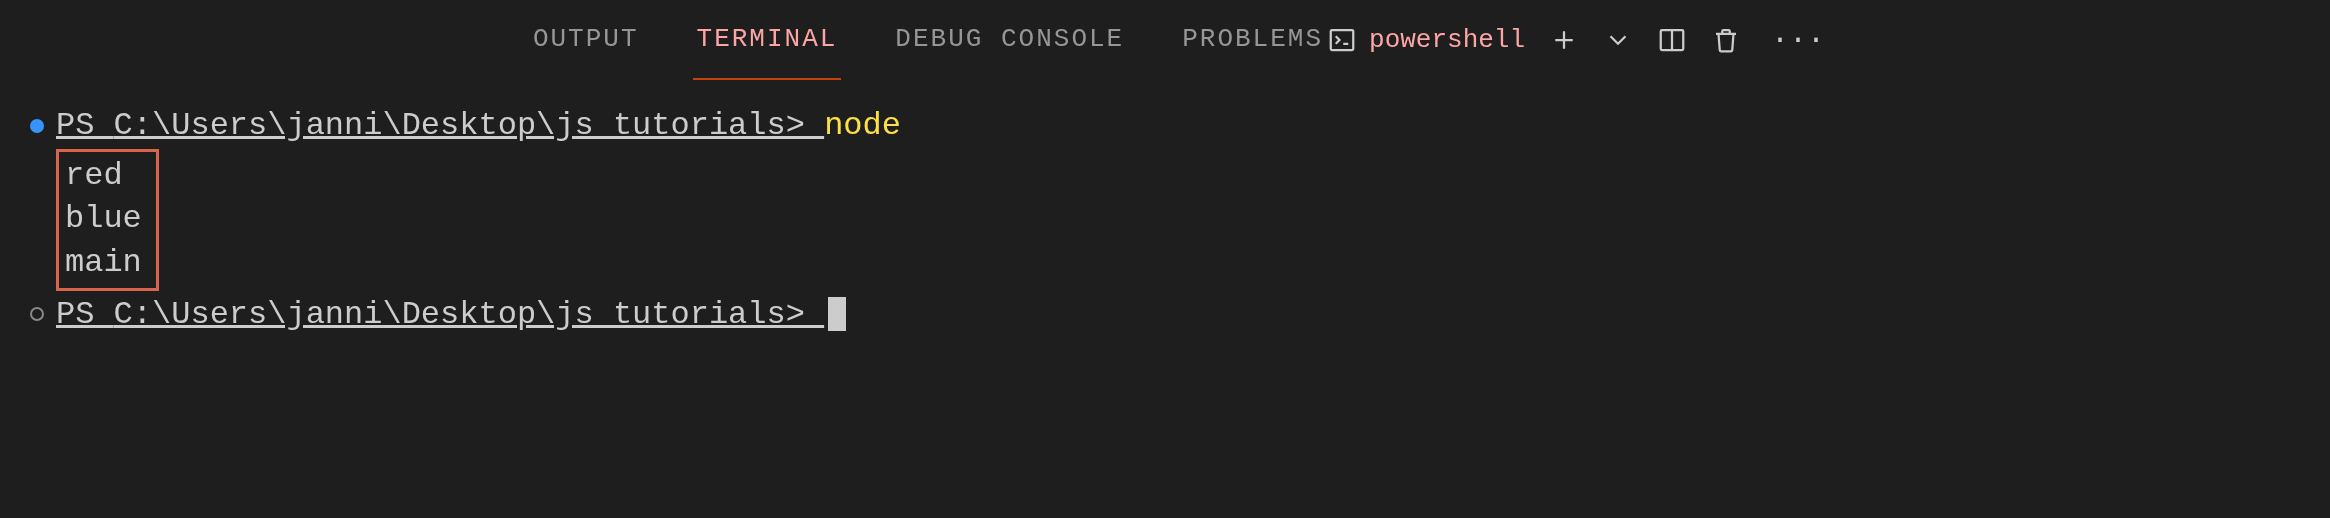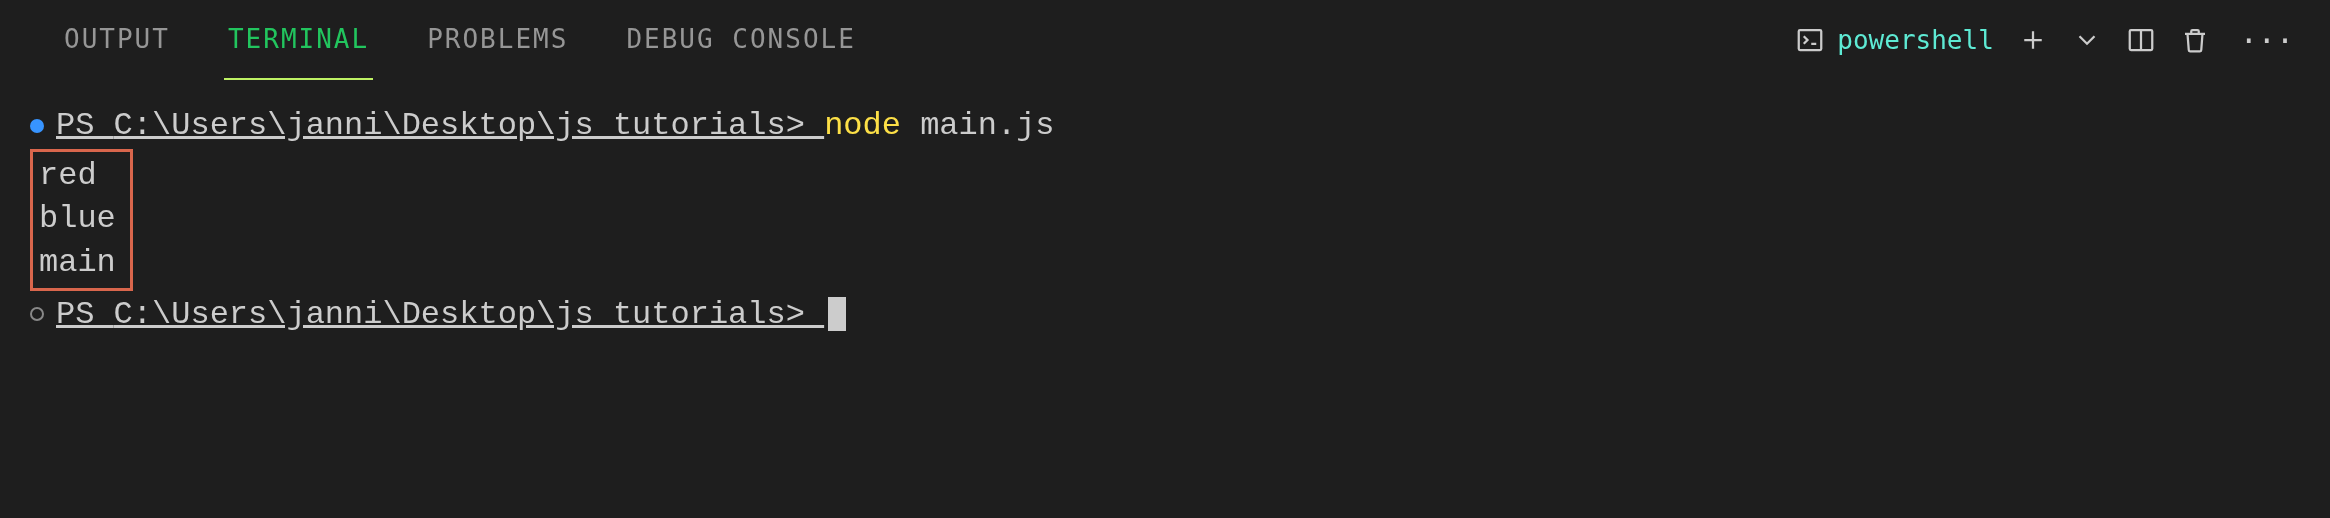--- a/index.html
+++ b/index.html
@@ -7,62 +7,63 @@
       background: #1e1e1e;
       color: #cccccc;
       font-family: 'Segoe UI', 'Consolas', monospace;
       width: 2330px;
       height: 518px;
       overflow: hidden;
     }
     .panel-header {
       display: flex;
       align-items: center;
-      justify-content: space-between;
+      justify-content: center;
       height: 80px;
       padding: 0 30px 0 60px;
+      font-family: Liberation Mono, monospace;
     }
     .tabs {
       display: flex;
       gap: 50px;
       align-items: center;
       height: 100%;
     }
     .tab {
       color: #969696;
       font-size: 26px;
       letter-spacing: 2px;
       font-weight: 400;
       cursor: pointer;
       height: 100%;
       display: flex;
       align-items: center;
       border-bottom: 2px solid transparent;
       padding: 0 4px;
     }
     .tab.active {
-      color: #22c55e;
-      border-bottom: 2px solid #bef264;
+      color: #fca5a5;
+      border-bottom: 2px solid #c2410c;
     }
     .toolbar {
       display: flex;
       align-items: center;
       gap: 24px;
       color: #cccccc;
     }
     .toolbar-item {
       display: flex;
       align-items: center;
       gap: 12px;
       font-size: 26px;
       cursor: pointer;
     }
     .shell-label {
       font-size: 26px;
-      color: #5eead4;
+      color: #fca5a5;
     }
     .icon {
       display: inline-flex;
       align-items: center;
       justify-content: center;
     }
     .icon svg { width: 30px; height: 30px; }
     .terminal-body {
       padding: 24px 30px 10px 30px;
       font-family: 'Consolas', 'Courier New', monospace;
@@ -82,20 +83,21 @@
       display: inline-block;
       margin-right: 12px;
       flex-shrink: 0;
     }
     .bullet.filled { background: #3794ff; }
     .bullet.empty { background: transparent; border: 2px solid #888; }
     .prompt { color: #cccccc; text-decoration: underline; }
     .cmd-keyword { color: #fde047; }
     .cmd-arg { color: #cccccc; }
     .output-block {
+      margin-left: 26px;
       display: inline-block;
       border: 3px solid #d9664c;
       padding: 2px 14px 4px 6px;
       margin-top: 2px;
       margin-bottom: 2px;
     }
     .out-line {
       color: #cccccc;
       white-space: pre;
     }
@@ -114,22 +116,22 @@
       padding: 0 6px;
     }
   </style>
 </head>
 <body>
 
 <div class="panel-header">
   <div class="tabs">
     <div class="tab">OUTPUT</div>
     <div class="tab active">TERMINAL</div>
+    <div class="tab">DEBUG CONSOLE</div>
     <div class="tab">PROBLEMS</div>
-    <div class="tab">DEBUG CONSOLE</div>
   </div>
   <div class="toolbar">
     <div class="toolbar-item">
       <span class="icon">
         <svg viewBox="0 0 24 24" fill="none" stroke="#cccccc" stroke-width="1.8">
           <rect x="3" y="4" width="18" height="16" rx="1"></rect>
           <path d="M7 9l3 3-3 3M13 15h4"></path>
         </svg>
       </span>
       <span class="shell-label">powershell</span>
@@ -155,21 +157,21 @@
         <path d="M4 7h16M9 7V5a1 1 0 011-1h4a1 1 0 011 1v2M6 7l1 13a1 1 0 001 1h8a1 1 0 001-1l1-13"></path>
       </svg>
     </span>
     <span class="ellipsis">···</span>
   </div>
 </div>
 
 <div class="terminal-body">
   <div class="line">
     <span class="bullet filled"></span>
-    <span class="prompt">PS </span><span class="prompt">C:\Users\janni\Desktop\js tutorials&gt; </span><span class="cmd-keyword">node</span><span class="cmd-arg"> main.js</span>
+    <span class="prompt">PS </span><span class="prompt">C:\Users\janni\Desktop\js tutorials&gt; </span><span class="cmd-keyword">node</span>
   </div>
   <div class="output-block">
     <div class="out-line">red</div>
     <div class="out-line">blue</div>
     <div class="out-line">main</div>
   </div>
   <div class="line">
     <span class="bullet empty"></span>
     <span class="prompt">PS </span><span class="prompt">C:\Users\janni\Desktop\js tutorials&gt; </span><span class="cursor-block"></span>
   </div>

